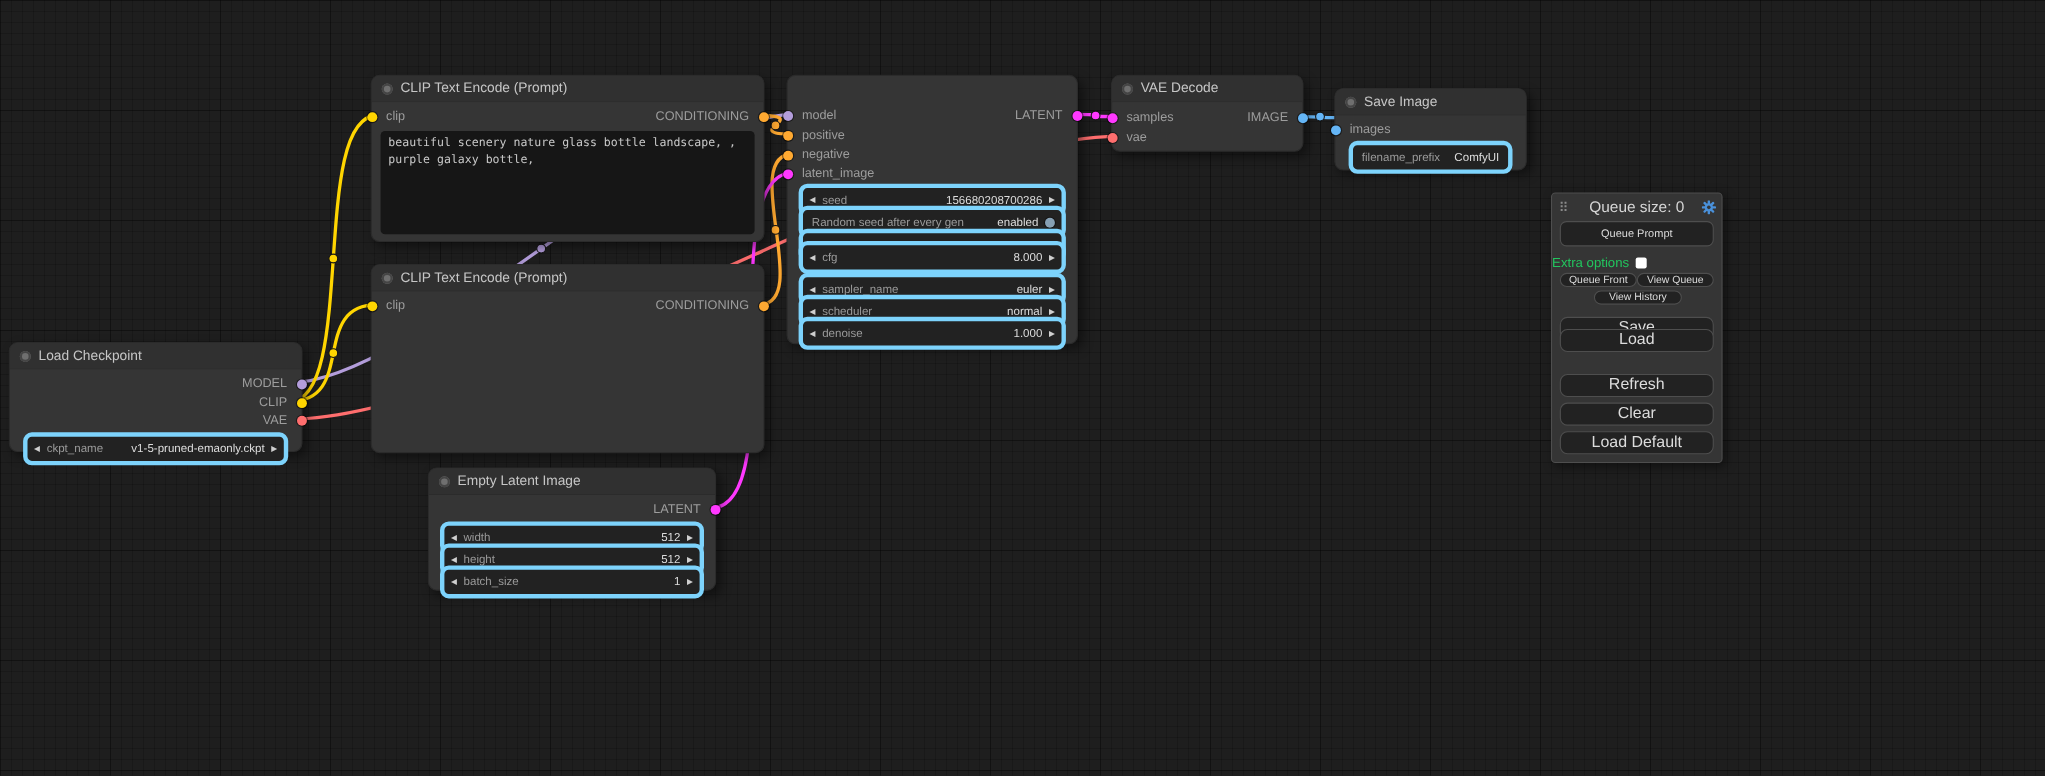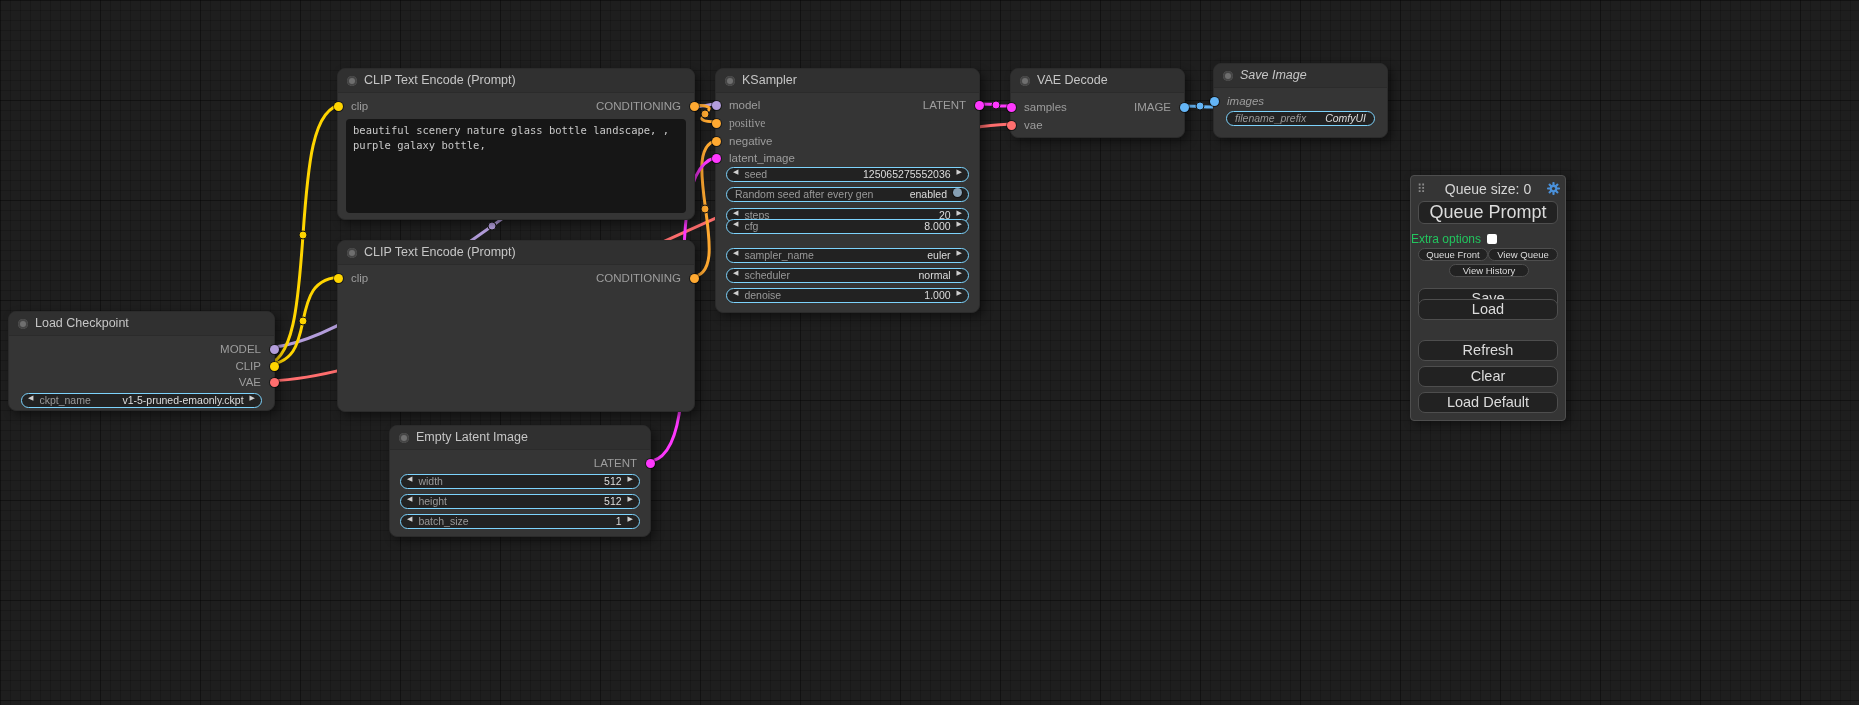--- a/index.html
+++ b/index.html
@@ -52,23 +52,23 @@
 
   .textbox {
     position:absolute; left:8px; right:8px;
     background:#161616; border-radius:4px;
     color:#c9c9c9; font-family:"DejaVu Sans Mono", monospace;
     font-size:10.5px; line-height:1.45; padding:4px 7px;
     white-space:pre-wrap; overflow:hidden;
   }
 
   .widget {
-    position:absolute; left:10px; right:10px; height:15px;
-    background:#222222; border:1px solid #7dd3fc; border-radius:8px;
-    display:flex; align-items:flex-start; gap:4px;
+    position:absolute; left:10px; right:10px; height:30px;
+    background:#222222; border:4px solid #7dd3fc; border-radius:8px;
+    display:flex; align-items:center; gap:4px;
     font-size:10.5px; padding:0 6px; white-space:nowrap; overflow:hidden;
   }
   .warrow { font-size:7px; color:#cfcfcf; line-height:1; }
   .wlabel { color:#9a9a9a; margin-left:2px; }
   .wvalue { color:#dddddd; margin-left:auto; margin-right:2px; }
   .toggle-dot { width:9px; height:9px; border-radius:50%; flex:0 0 auto; box-shadow:0 0 0 1px rgba(0,0,0,0.4); }
 
   #menu {
     position:absolute; z-index:3; left:1410px; top:175px; width:156px; height:246px;
     background:#353535; border:1px solid #4e4e4e; border-radius:4px;
@@ -77,21 +77,21 @@
   .menu-header { position:absolute; top:4px; left:0; right:0; height:18px; text-align:center; }
   .drag-handle { position:absolute; left:6px; top:2px; color:#8a8a8a; font-size:12px; cursor:move; }
   .gear { position:absolute; right:5px; top:2px; }
   .queue-size { font-size:14px; color:#d6d6d6; }
 
   .btn {
     position:absolute; background:#222222; border:1px solid #4e4e4e;
     border-radius:6px; color:#dcdcdc; text-align:center; cursor:pointer;
     font-family:"Liberation Sans", sans-serif;
   }
-  #btn-queue-prompt { left:7px; right:7px; top:25px; height:23px; font-size:18px; line-height:21px; }
+  #btn-queue-prompt { left:7px; right:7px; top:25px; height:23px; font-size:10px; line-height:21px; }
   .extra-row { position:absolute; top:56px; left:0; right:0; text-align:left; font-size:12px; color:#22c55e; }
   .checkbox { display:inline-block; width:10px; height:10px; background:#ffffff; border-radius:2px; vertical-align:-1px; margin-left:6px; }
   .btn-small { height:13px; font-size:9.5px; line-height:11px; border-radius:7px; }
   #btn-queue-front { left:7px; top:72px; width:70px; }
   #btn-view-queue { right:7px; top:72px; width:70px; }
   #btn-view-history { left:38px; top:88px; width:80px; }
   .btn-big { left:7px; right:7px; height:21px; font-size:14.5px; line-height:19px; border-radius:7px; }
   #btn-save { top:112px; } #btn-load { top:123px; } #btn-refresh { top:164px; }
   #btn-clear { top:190px; } #btn-load-default { top:216px; }
 </style>
@@ -199,49 +199,45 @@
   </div>
   <div class="widget" style="top:88px;">
     <span class="warrow">◀</span>
     <span class="wlabel">batch_size</span>
     <span class="wvalue">1</span>
     <span class="warrow">▶</span>
   </div>
 </div>
 
 <div class="node" style="left:715px; top:68px; width:265px; height:245px;">
-  <div class="node-title">
-    <span class="collapse-dot"></span>
-    <span>KSampler</span>
-  </div>
   <div class="slot in" style="top:28px;">
     <span class="dot" style="background-color: rgb(179, 157, 219);"></span>
     <span class="slot-label">model</span>
   </div>
   <div class="slot out" style="top:28px;">
     <span class="slot-label">LATENT</span>
     <span class="dot" style="background-color: rgb(255, 56, 255);"></span>
   </div>
-  <div class="slot in" style="top:46px;font-family:Liberation Serif, serif;">
+  <div class="slot in" style="top:46px;">
     <span class="dot" style="background-color: rgb(255, 169, 49);"></span>
     <span class="slot-label">positive</span>
   </div>
   <div class="slot in" style="top:64px;">
     <span class="dot" style="background-color: rgb(255, 169, 49);"></span>
     <span class="slot-label">negative</span>
   </div>
   <div class="slot in" style="top:81px;">
     <span class="dot" style="background-color: rgb(255, 56, 255);"></span>
     <span class="slot-label">latent_image</span>
   </div>
 
   <div class="widget" style="top:98px;">
     <span class="warrow">◀</span>
     <span class="wlabel">seed</span>
-    <span class="wvalue">125065275552036</span>
+    <span class="wvalue">156680208700286</span>
     <span class="warrow">▶</span>
   </div>
   <div class="widget" style="top:118px;">
     <span class="wlabel">Random seed after every gen</span>
     <span class="wvalue">enabled</span>
     <span class="toggle-dot" style="background-color: rgb(134, 160, 180);"></span>
   </div>
   <div class="widget" style="top:139px;">
     <span class="warrow">◀</span>
     <span class="wlabel">steps</span>
@@ -286,21 +282,21 @@
   <div class="slot out" style="top:30px;">
     <span class="slot-label">IMAGE</span>
     <span class="dot" style="background-color: rgb(100, 181, 246);"></span>
   </div>
   <div class="slot in" style="top:48px;">
     <span class="dot" style="background-color: rgb(255, 110, 110);"></span>
     <span class="slot-label">vae</span>
   </div>
 </div>
 
-<div class="node" style="left:1213px; top:63px; width:175px; height:75px;font-style:italic;">
+<div class="node" style="left:1213px; top:80px; width:175px; height:75px;">
   <div class="node-title">
     <span class="collapse-dot"></span>
     <span>Save Image</span>
   </div>
   <div class="slot in" style="top:29px;">
     <span class="dot" style="background-color: rgb(100, 181, 246);"></span>
     <span class="slot-label">images</span>
   </div>
   <div class="widget" style="top:47px; left:12px; right:12px;">
     <span class="wlabel">filename_prefix</span>

